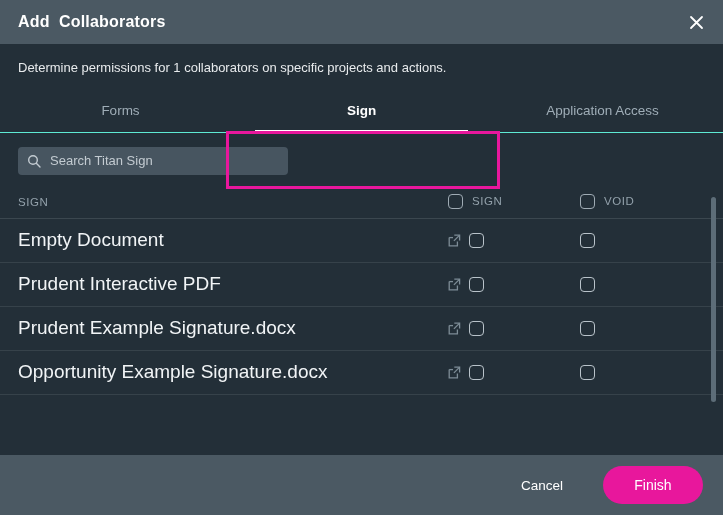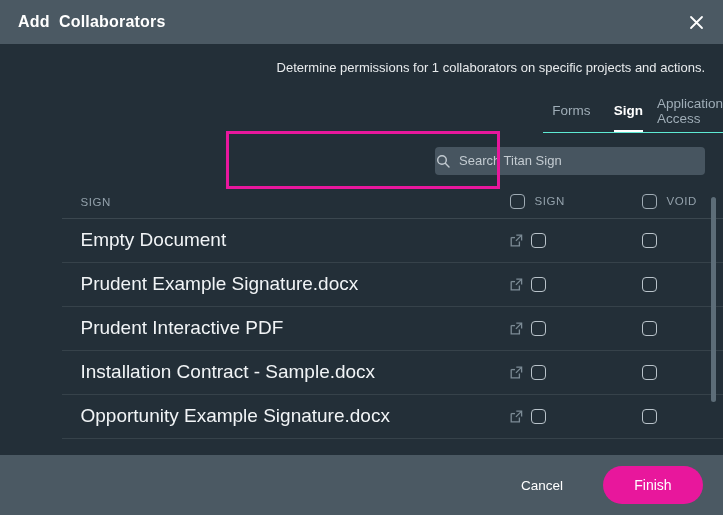--- a/index.html
+++ b/index.html
@@ -48,21 +48,20 @@
   .close-btn svg { display: block; }
 
   
   .dialog-body {
     flex: 1 1 auto;
     background: #232f38;
     position: relative;
     display: flex;
     flex-direction: column;
     min-height: 0;
-    align-items: flex-end;
   }
 
   .subtitle {
     color: #e8ebed;
     font-size: 13px;
     padding: 16px 18px 14px 18px;
     line-height: 1.2;
   }
 
   
@@ -115,21 +114,21 @@
   .search-wrap {
     padding: 14px 18px 10px 18px;
   }
   .search-box {
     width: 270px;
     height: 28px;
     background: #475560;
     border-radius: 4px;
     display: flex;
     align-items: center;
-    padding: 0 1px;
+    padding: 0 9px;
     box-sizing: border-box;
   }
   .search-box svg { flex: 0 0 auto; display:block; }
   .search-input {
     border: none;
     background: transparent;
     outline: none;
     color: #e6eaed;
     font-size: 13px;
     font-family: "Liberation Sans", sans-serif;
@@ -324,98 +323,79 @@
           </span>
           <span class="cbx"></span>
         </div>
         <div class="col-void">
           <span class="cbx"></span>
         </div>
       </div>
 
       <div class="grid-row data-row">
         <div class="col-name">
-          <span class="row-name">Prudent Example Signature.docx</span>
+          <span class="row-name">Prudent Interactive PDF</span>
         </div>
         <div class="col-sign">
           <span class="ext-icon">
             <svg width="13" height="13" viewBox="0 0 13 13">
               <path d="M1.2,3.6 L1.2,11.8 L9.4,11.8 L9.4,7.4" stroke="#7d8c96" stroke-width="1.3" fill="none"></path>
               <path d="M1.2,3.6 L5.0,3.6" stroke="#7d8c96" stroke-width="1.3" fill="none"></path>
               <path d="M6.3,1.2 L11.6,1.2 L11.6,6.5" stroke="#7d8c96" stroke-width="1.3" fill="none"></path>
               <path d="M11.4,1.4 L5.9,6.9" stroke="#7d8c96" stroke-width="1.3" fill="none"></path>
             </svg>
           </span>
           <span class="cbx"></span>
         </div>
         <div class="col-void">
           <span class="cbx"></span>
         </div>
       </div>
 
       <div class="grid-row data-row">
         <div class="col-name">
-          <span class="row-name">Prudent Interactive PDF</span>
+          <span class="row-name">Prudent Example Signature.docx</span>
         </div>
         <div class="col-sign">
           <span class="ext-icon">
             <svg width="13" height="13" viewBox="0 0 13 13">
               <path d="M1.2,3.6 L1.2,11.8 L9.4,11.8 L9.4,7.4" stroke="#7d8c96" stroke-width="1.3" fill="none"></path>
               <path d="M1.2,3.6 L5.0,3.6" stroke="#7d8c96" stroke-width="1.3" fill="none"></path>
               <path d="M6.3,1.2 L11.6,1.2 L11.6,6.5" stroke="#7d8c96" stroke-width="1.3" fill="none"></path>
               <path d="M11.4,1.4 L5.9,6.9" stroke="#7d8c96" stroke-width="1.3" fill="none"></path>
             </svg>
           </span>
           <span class="cbx"></span>
         </div>
         <div class="col-void">
           <span class="cbx"></span>
         </div>
       </div>
 
+
       <div class="grid-row data-row">
         <div class="col-name">
-          <span class="row-name">Installation Contract - Sample.docx</span>
+          <span class="row-name">Opportunity Example Signature.docx</span>
         </div>
         <div class="col-sign">
           <span class="ext-icon">
             <svg width="13" height="13" viewBox="0 0 13 13">
               <path d="M1.2,3.6 L1.2,11.8 L9.4,11.8 L9.4,7.4" stroke="#7d8c96" stroke-width="1.3" fill="none"></path>
               <path d="M1.2,3.6 L5.0,3.6" stroke="#7d8c96" stroke-width="1.3" fill="none"></path>
               <path d="M6.3,1.2 L11.6,1.2 L11.6,6.5" stroke="#7d8c96" stroke-width="1.3" fill="none"></path>
               <path d="M11.4,1.4 L5.9,6.9" stroke="#7d8c96" stroke-width="1.3" fill="none"></path>
             </svg>
           </span>
           <span class="cbx"></span>
         </div>
         <div class="col-void">
           <span class="cbx"></span>
         </div>
       </div>
 
-      <div class="grid-row data-row">
-        <div class="col-name">
-          <span class="row-name">Opportunity Example Signature.docx</span>
-        </div>
-        <div class="col-sign">
-          <span class="ext-icon">
-            <svg width="13" height="13" viewBox="0 0 13 13">
-              <path d="M1.2,3.6 L1.2,11.8 L9.4,11.8 L9.4,7.4" stroke="#7d8c96" stroke-width="1.3" fill="none"></path>
-              <path d="M1.2,3.6 L5.0,3.6" stroke="#7d8c96" stroke-width="1.3" fill="none"></path>
-              <path d="M6.3,1.2 L11.6,1.2 L11.6,6.5" stroke="#7d8c96" stroke-width="1.3" fill="none"></path>
-              <path d="M11.4,1.4 L5.9,6.9" stroke="#7d8c96" stroke-width="1.3" fill="none"></path>
-            </svg>
-          </span>
-          <span class="cbx"></span>
-        </div>
-        <div class="col-void">
-          <span class="cbx"></span>
-        </div>
-      </div>
-
       <div class="scroll-track">
         <div class="scroll-thumb"></div>
       </div>
     </div>
 
     <div class="tab-highlight"></div>
 
   </div>
 
   <div class="footer">

